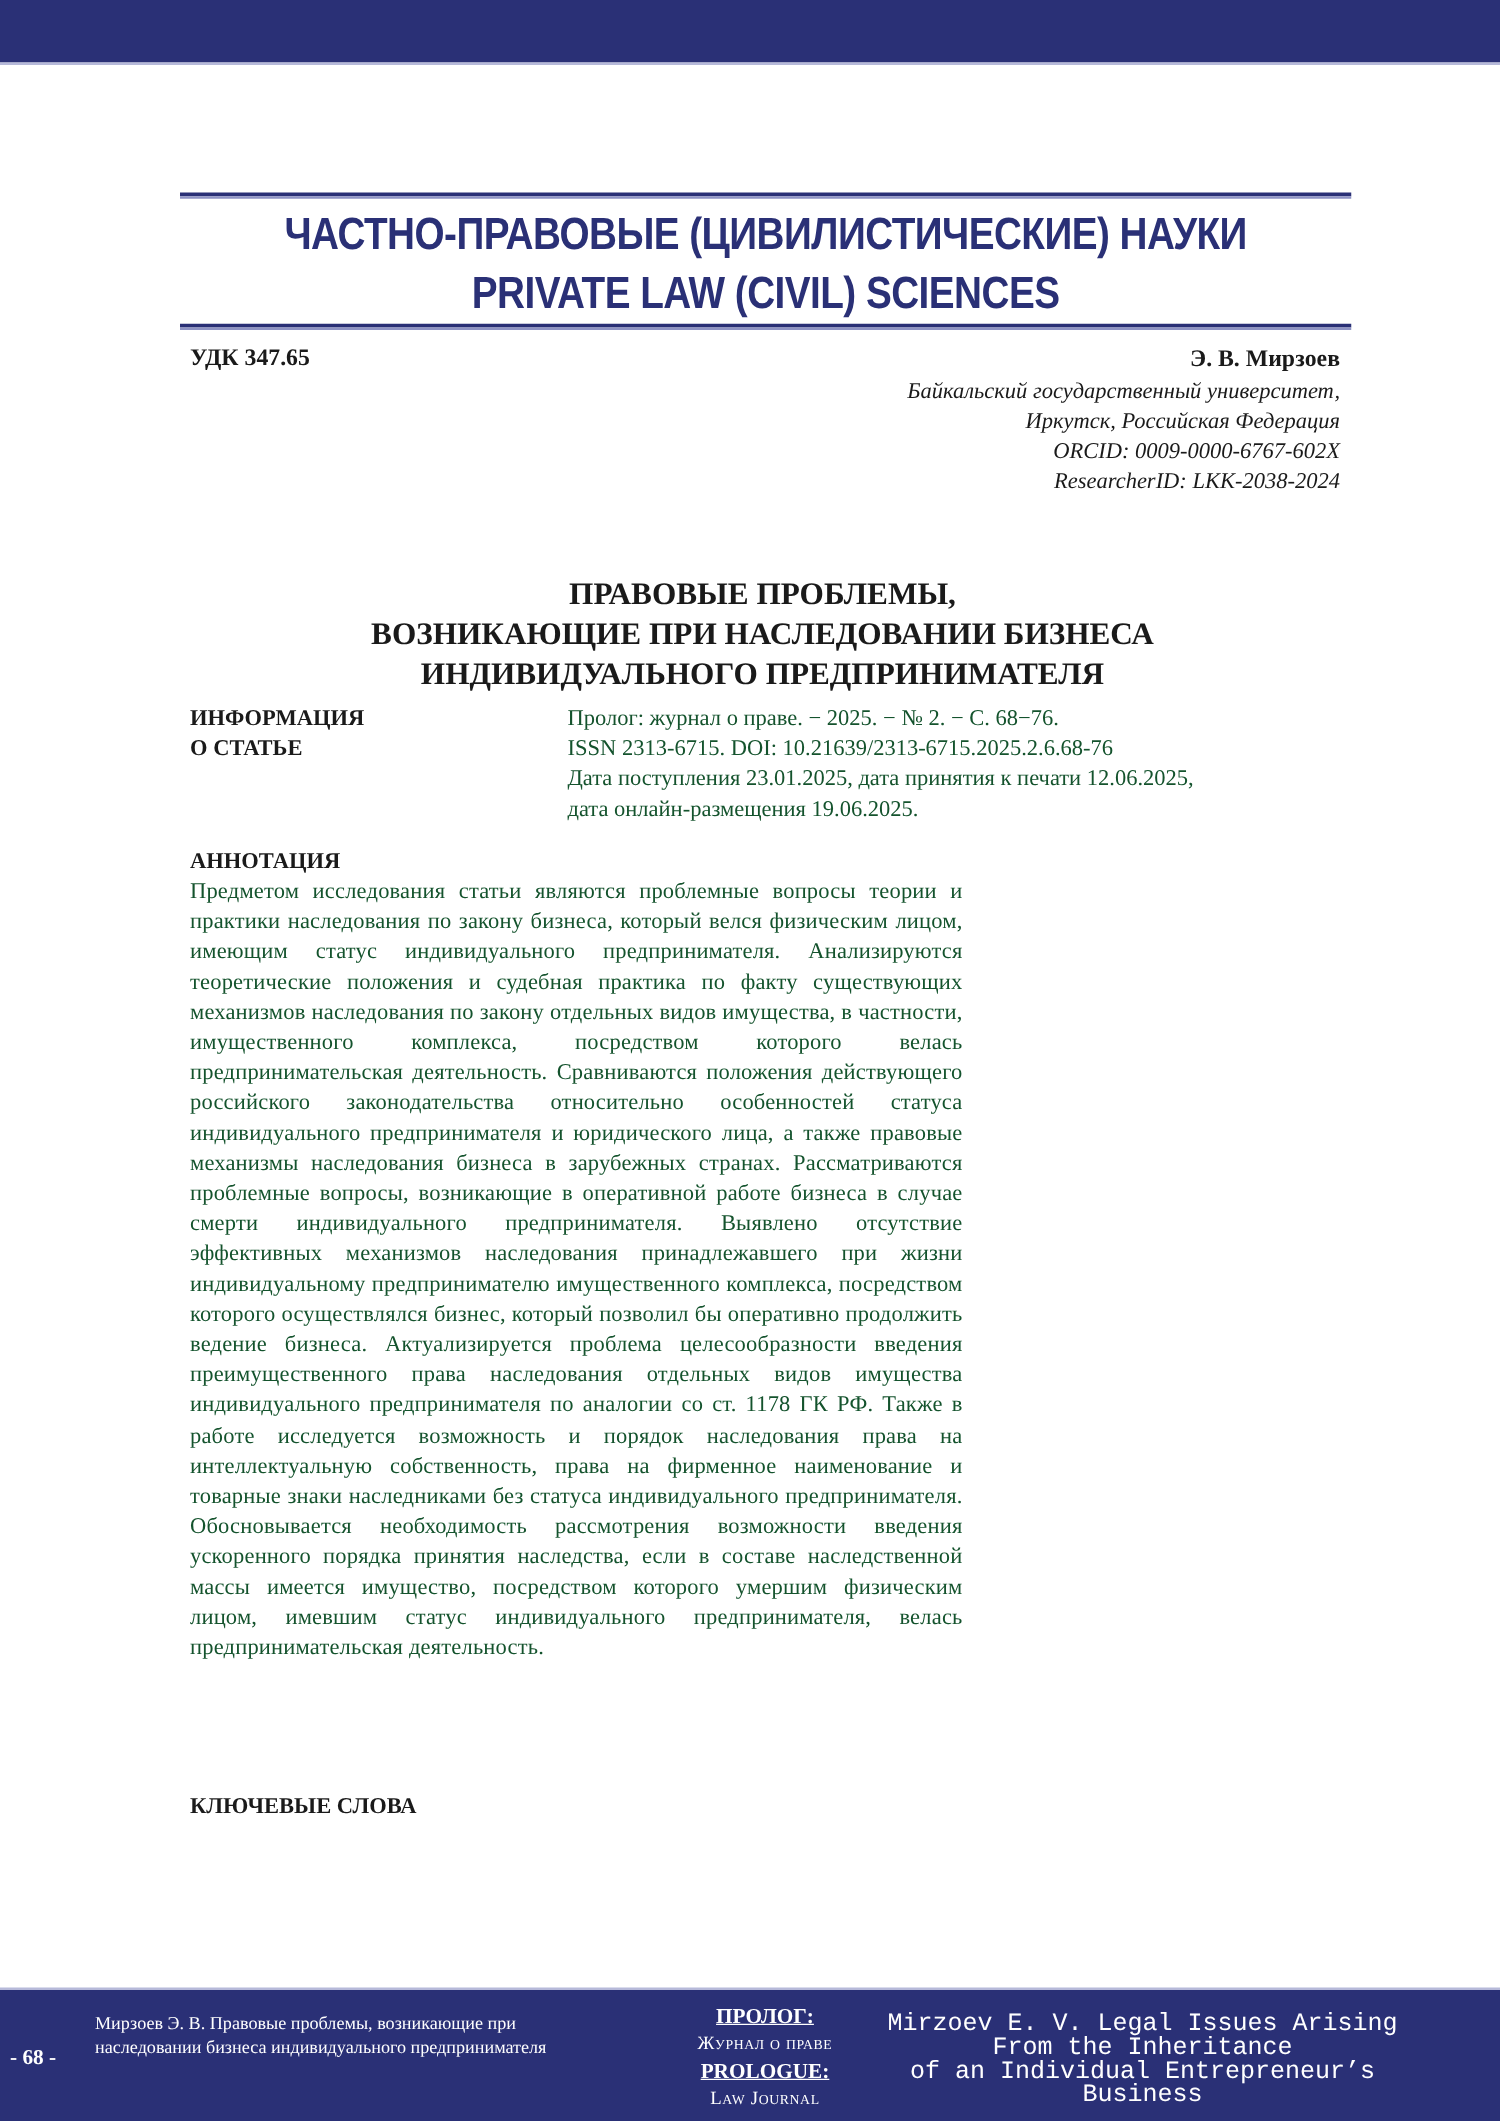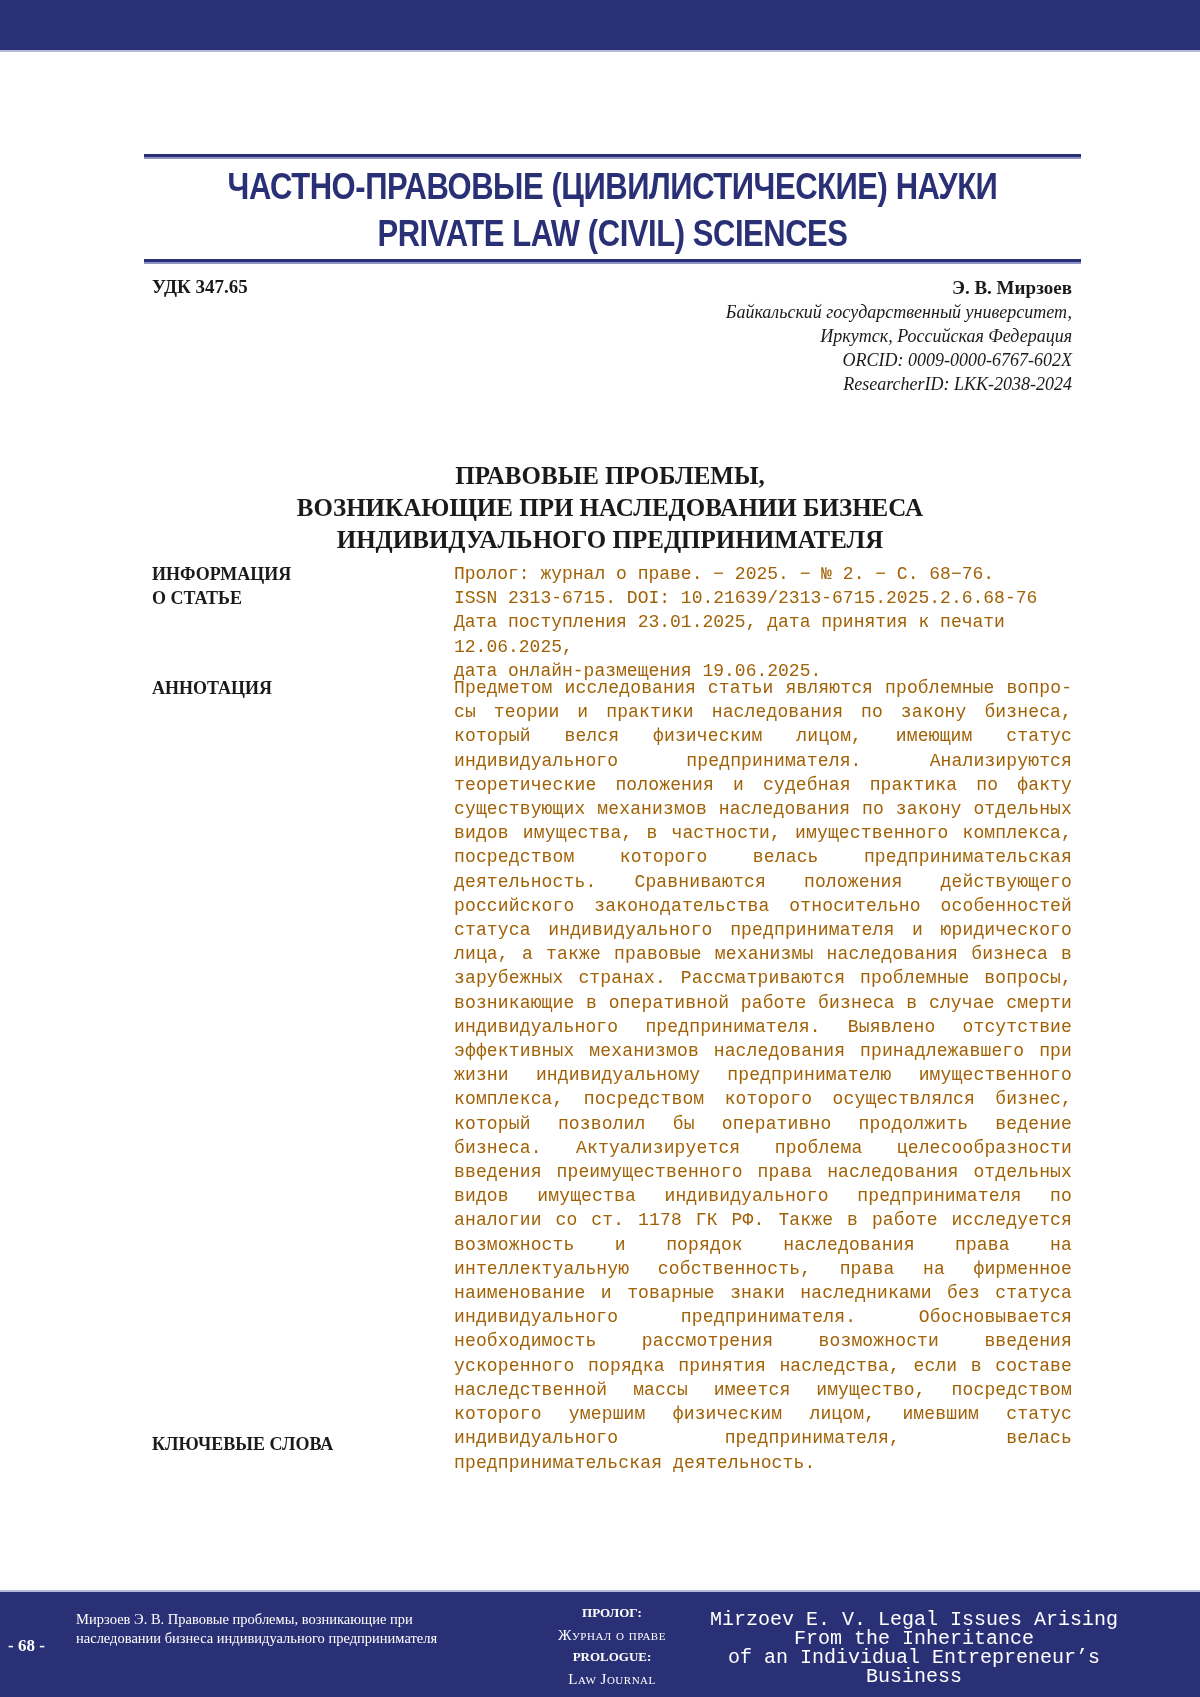--- a/index.html
+++ b/index.html
@@ -18,29 +18,29 @@
     .udk { position: absolute; left: 152px; top: 276px; font-family: "Liberation Serif", serif; font-weight: bold; font-size: 19px; }
     .author-block { position: absolute; right: 128px; top: 276px; text-align: right; font-family: "Liberation Serif", serif; }
     .author-name { font-weight: bold; font-size: 19px; line-height: 24px; }
     .affil { font-style: italic; font-size: 18px; line-height: 24px; }
 
     .article-title { position: absolute; left: 150px; top: 424px; width: 920px; text-align: center;
       font-family: "Liberation Serif", serif; font-weight: bold; font-size: 25px; line-height: 32px; margin-top: 36px; }
 
     .meta-row { position: absolute; left: 152px; width: 920px; display: flex; }
     .meta-label { width: 302px; font-family: "Liberation Serif", serif; font-weight: bold; font-size: 18px; line-height: 24px; }
-    .meta-body { width: 618px; font-family: Liberation Mono, monospace; font-size: 18px; line-height: 24.2px; color: #a16207; }
+    .meta-body { width: 618px; font-family: Liberation Serif, serif; font-size: 18px; line-height: 24.2px; color: #14532d; }
     .justify { text-align: justify; hyphens: manual; letter-spacing: 0.15px; }
 
     .footer { position: absolute; left: 0; top: 1592px; width: 1200px; height: 105px; background: #2a3076; color: #ffffff; }
     .footer-line { position: absolute; left: 0; top: 1590px; width: 1200px; height: 2px; background: #b6b9d9; }
     .page-num { position: absolute; left: 8px; top: 28px; font-family: "Liberation Serif", serif; font-weight: bold; font-size: 17px; margin-top: 16px; }
     .footer-ru { position: absolute; left: 76px; top: 18px; width: 380px; font-family: "Liberation Serif", serif; font-size: 14.5px; line-height: 19px; }
     .footer-center { position: absolute; left: 512px; top: 10px; width: 200px; text-align: center; font-family: "Liberation Serif", serif; line-height: 22px; }
-    .fc-bold { font-weight: bold; font-size: 13px; }
+    .fc-bold { font-weight: bold; font-size: 17px; text-decoration: underline; }
     .fc-sc { font-variant: small-caps; font-size: 15px; letter-spacing: 0.5px; }
     .footer-en { position: absolute; right: 76px; top: 18px; width: 420px; text-align: center; font-family: Liberation Mono, monospace; font-size: 20px; line-height: 19px; }
   </style>
 </head>
 <body>
 
 <div class="top-band"></div>
 <div class="top-band-line"></div>
 
 <div class="section-header">
@@ -74,21 +74,21 @@
     <div>О СТАТЬЕ</div>
   </div>
   <div class="meta-body">
     <div>Пролог: журнал о праве. − 2025. − № 2. − С. 68−76.</div>
     <div>ISSN 2313-6715. DOI: 10.21639/2313-6715.2025.2.6.68-76</div>
     <div>Дата поступления 23.01.2025, дата принятия к печати 12.06.2025,</div>
     <div>дата онлайн-размещения 19.06.2025.</div>
   </div>
 </div>
 
-<div class="meta-row" style="top:676px;">
+<div class="meta-row" style="top:676px;flex-direction:column;">
   <div class="meta-label">АННОТАЦИЯ</div>
   <div class="meta-body justify">Предметом исследования статьи являются проблемные вопро­сы теории и практики наследования по закону бизнеса, кото­рый велся физическим лицом, имеющим статус индивидуально­го предпринимателя. Анализируются теоретические положения и судебная практика по факту существующих механизмов на­следования по закону отдельных видов имущества, в частно­сти, имущественного комплекса, посредством которого велась предпринимательская деятельность. Сравниваются положе­ния действующего российского законодательства относитель­но особенностей статуса индивидуального предпринимателя и юридического лица, а также правовые механизмы наследо­вания бизнеса в зарубежных странах. Рассматриваются про­блемные вопросы, возникающие в оперативной работе бизнеса в случае смерти индивидуального предпринимателя. Выявлено отсутствие эффективных механизмов наследования принадле­жавшего при жизни индивидуальному предпринимателю иму­щественного комплекса, посредством которого осуществлялся бизнес, который позволил бы оперативно продолжить ведение бизнеса. Актуализируется проблема целесообразности введе­ния преимущественного права наследования отдельных видов имущества индивидуального предпринимателя по аналогии со ст. 1178 ГК РФ. Также в работе исследуется возможность и по­рядок наследования права на интеллектуальную собственность, права на фирменное наименование и товарные знаки наследни­ками без статуса индивидуального предпринимателя. Обосно­вывается необходимость рассмотрения возможности введения ускоренного порядка принятия наследства, если в составе на­следственной массы имеется имущество, посредством которого умершим физическим лицом, имевшим статус индивидуального предпринимателя, велась предпринимательская деятельность.</div>
 </div>
 
 <div class="meta-row" style="top:1432px;">
   <div class="meta-label">КЛЮЧЕВЫЕ СЛОВА</div>
 </div>
 
 <div class="footer-line"></div>
 <div class="footer">

